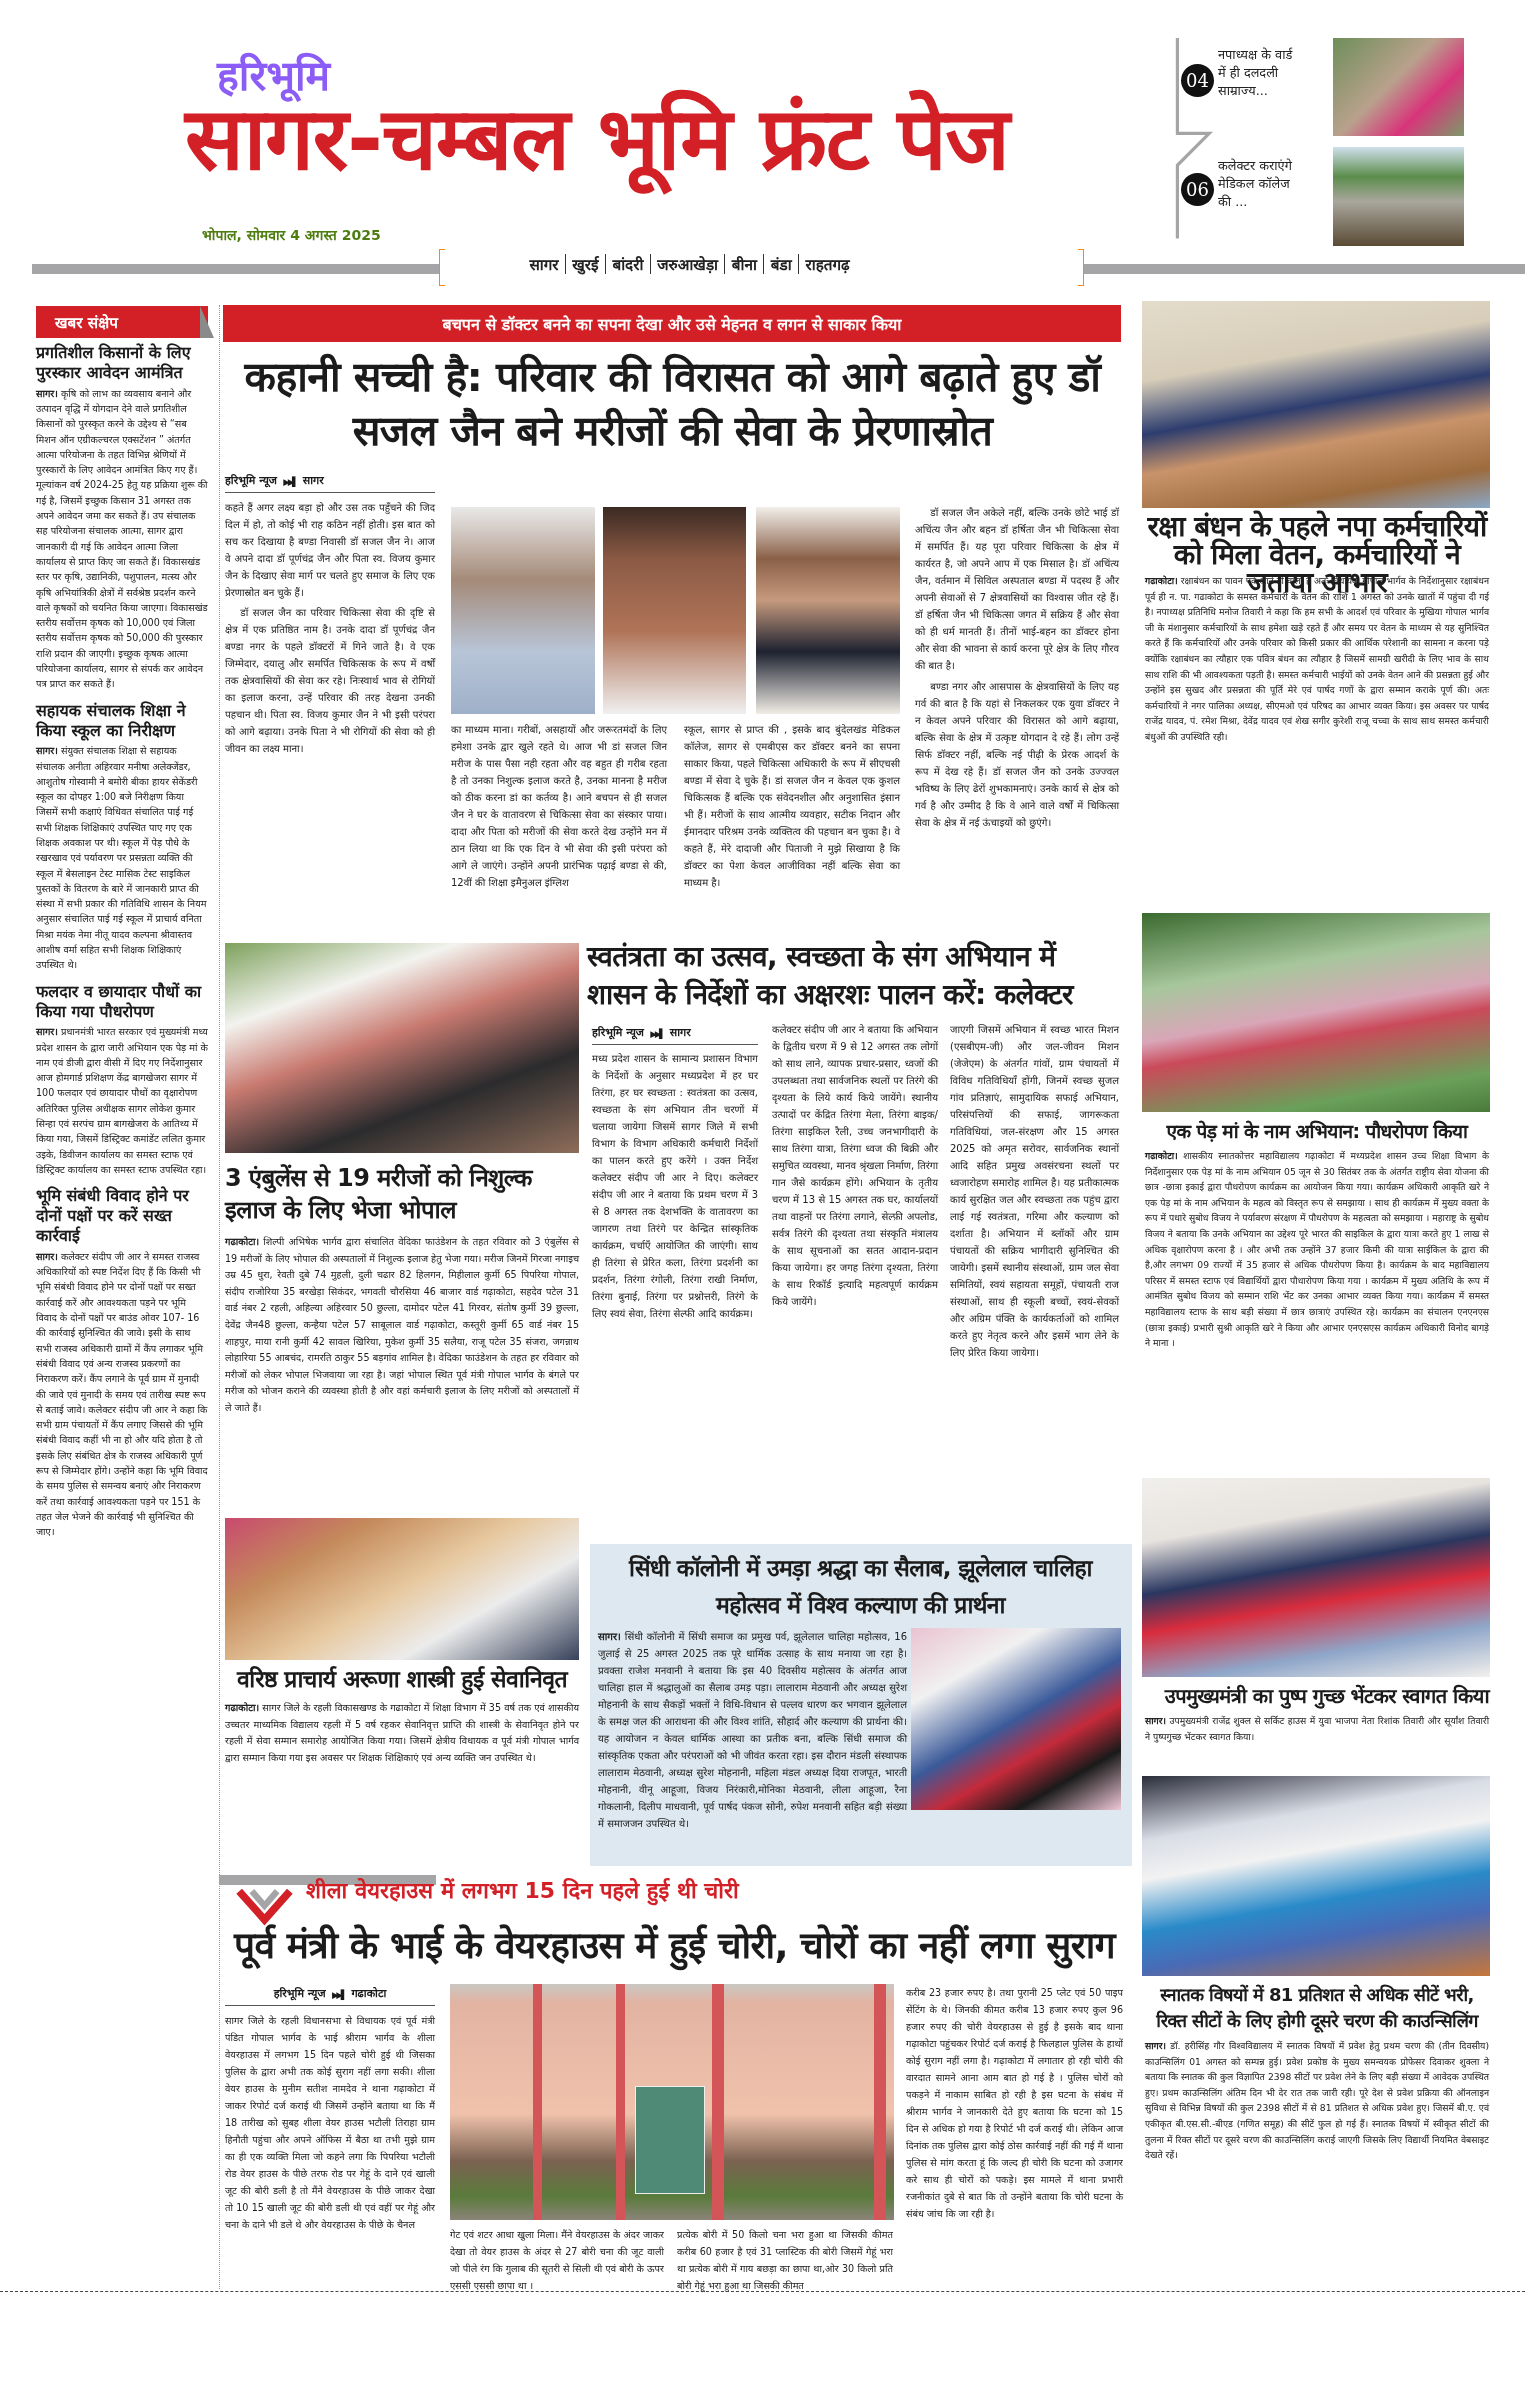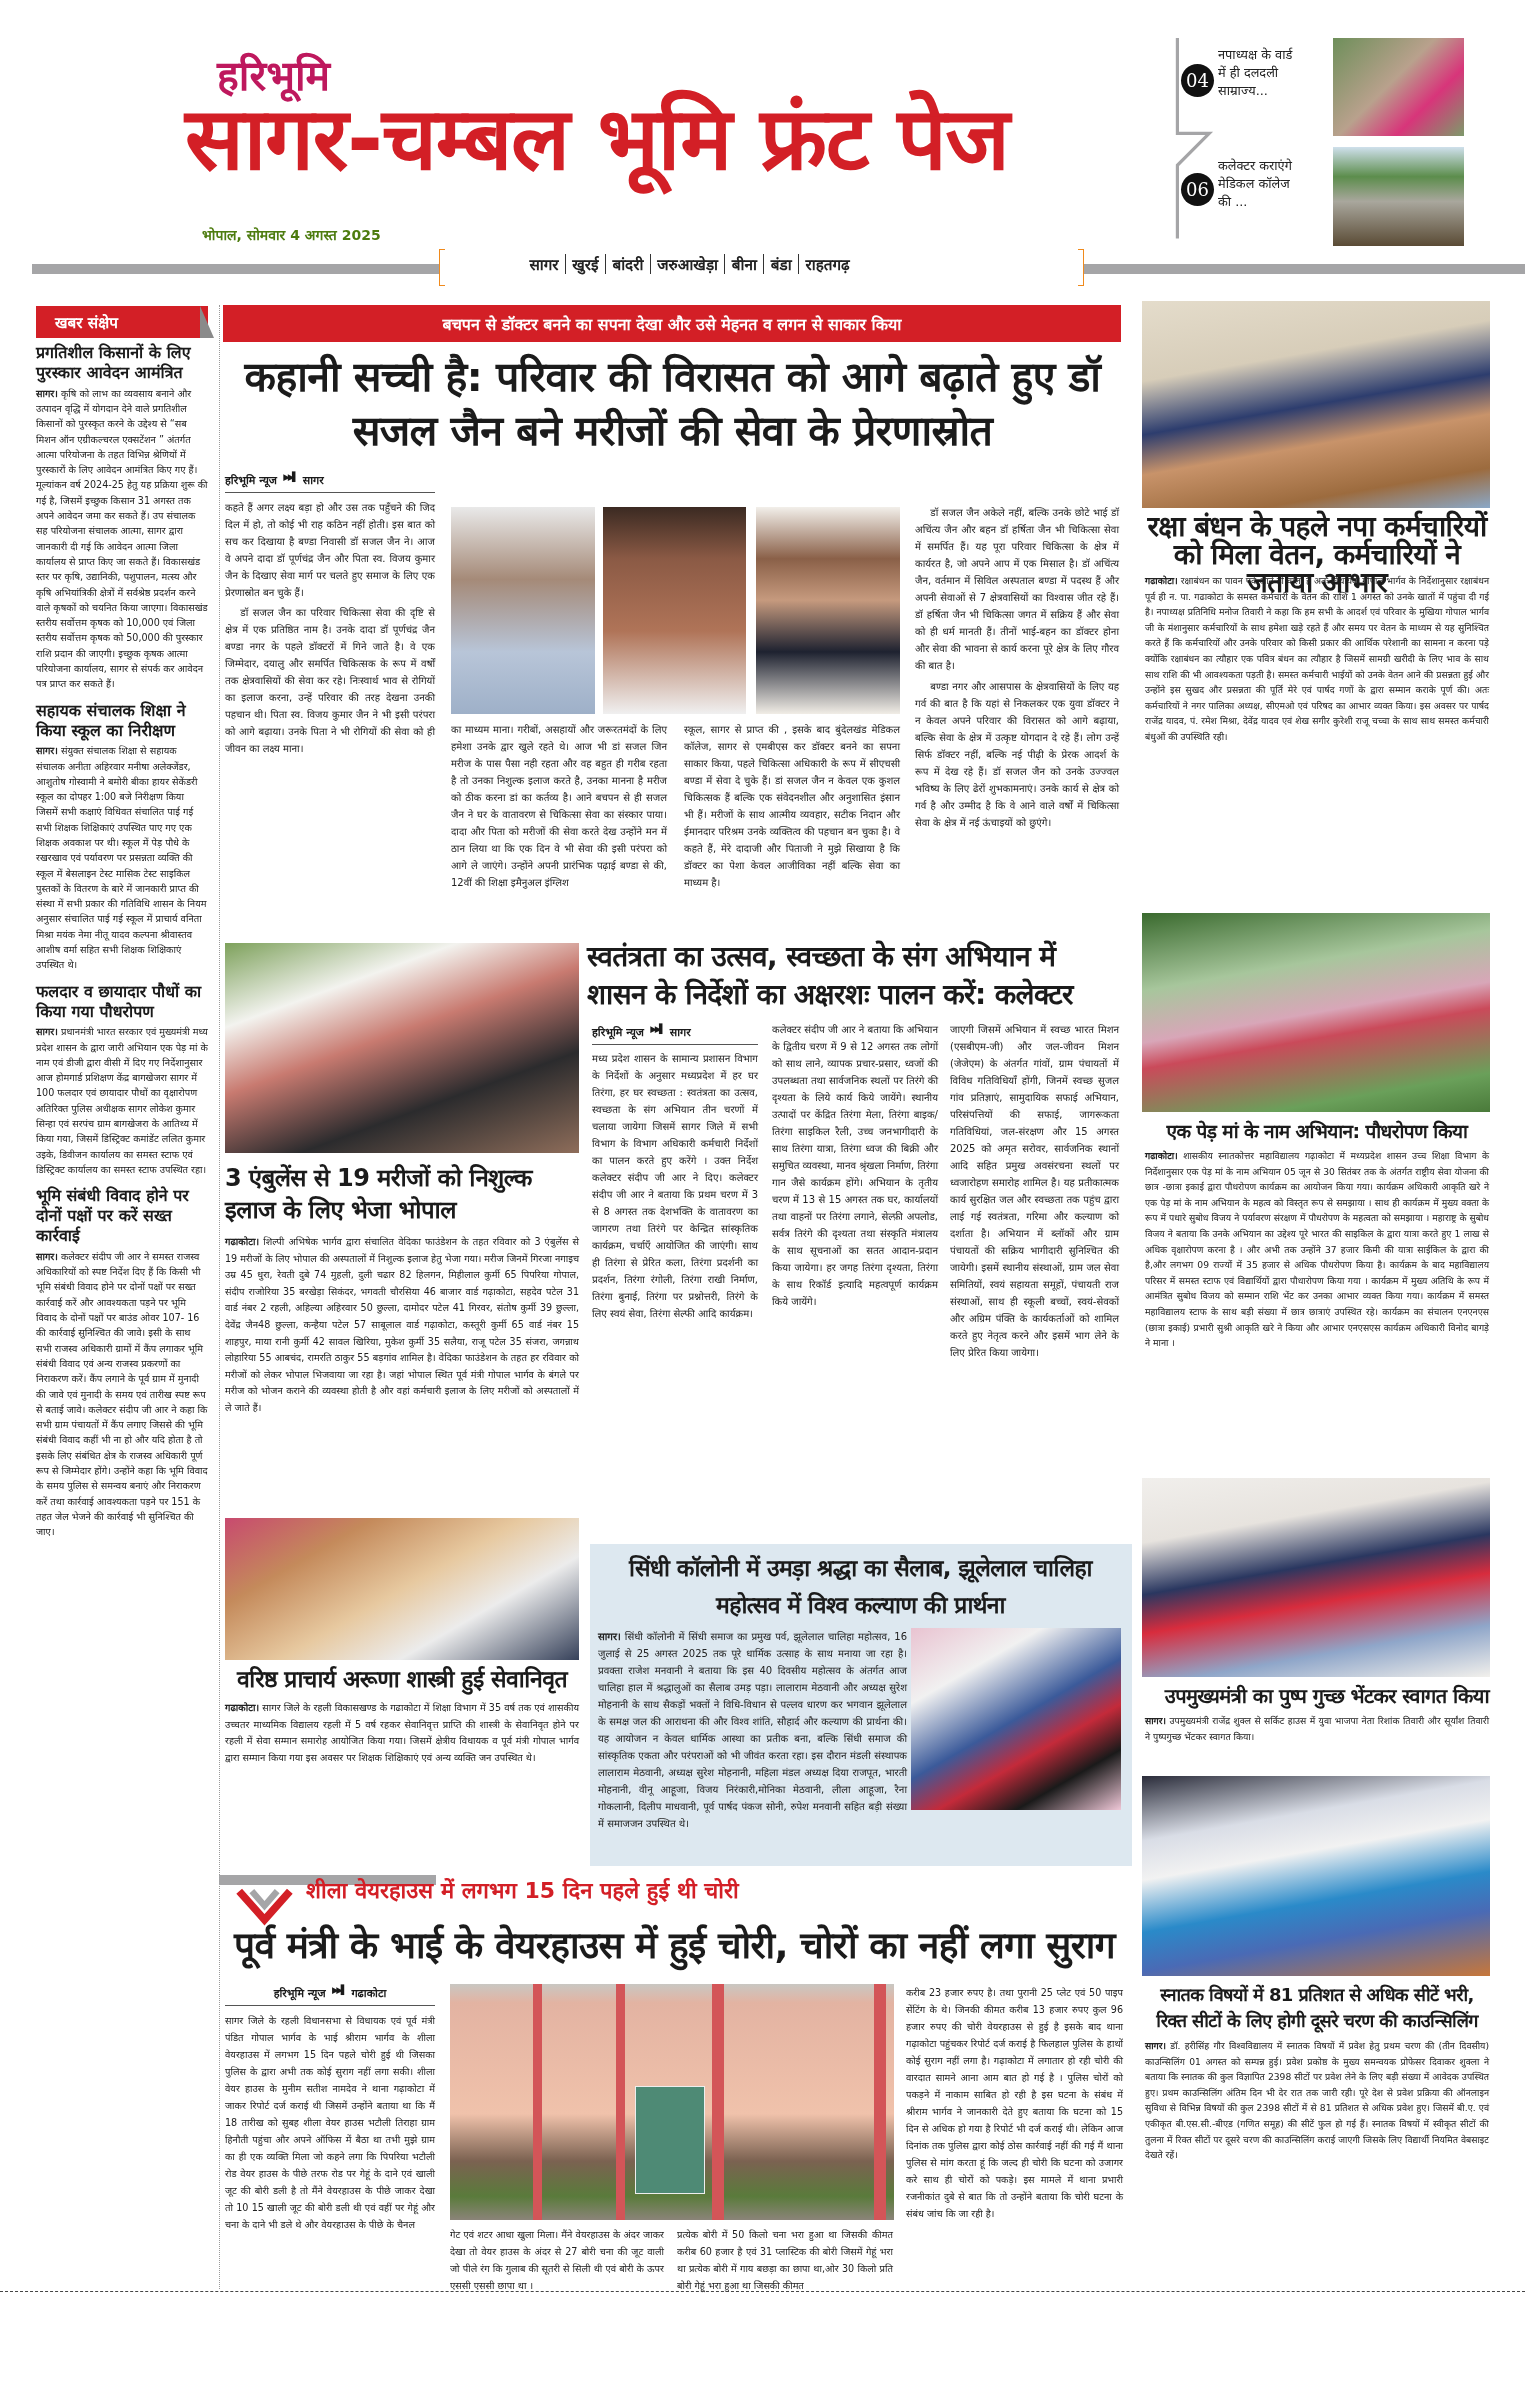--- a/index.html
+++ b/index.html
@@ -2,24 +2,24 @@
 <html style="font-size:10.2px"><head>
 <meta charset="utf-8">
 <style>
 *{box-sizing:border-box;margin:0;padding:0}
 html,body{width:1525px;height:2401px;background:#fff;overflow:hidden}
 body{position:relative;font-family:"DejaVu Sans",sans-serif;color:#1a1a1a}
 .abs{position:absolute}
 .body-txt{font-family:"DejaVu Sans",sans-serif;font-size:10px;line-height:17px;text-align:justify;color:#222}
 .hl-black{font-family:"DejaVu Sans",sans-serif;font-weight:bold;color:#1b1b1b;letter-spacing:-0.6px}
 .photo{position:absolute;overflow:hidden}
-.byline{font-size:11px;font-weight:bold;border-bottom:1.9px solid #555;padding-bottom:5.1px;display:flex;gap:6.4px;align-items:flex-start}
+.byline{font-size:11px;font-weight:bold;border-bottom:1.9px solid #555;padding-bottom:5.1px;display:flex;gap:6.4px;align-items:flex-end}
 .byline .arrows{font-size:9px;letter-spacing:-2.6px}
 
-#brand{left:217px;top:46px;font-size:41px;font-weight:bold;color:#be185d}
+#brand{left:217px;top:46px;font-size:41px;font-weight:bold;color:#8b5cf6}
 #page-title{left:185px;top:96px;font-size:87px;font-weight:bold;color:#d31f26;letter-spacing:-1.3px;line-height:1}
 #dateline{left:202px;top:225px;font-size:14px;font-weight:bold;color:#4d7c0f}
 #grey-left{left:32px;top:264px;width:408px;height:10.2px;background:#a5a5a7}
 #grey-right{left:1084px;top:264px;width:441px;height:10.2px;background:#a5a5a7}
 #bracket-l{left:439px;top:249px;width:6.4px;height:37px;border:1.9px solid #f08a1c;border-right:none}
 #bracket-r{left:1078px;top:249px;width:6.4px;height:37px;border:1.9px solid #f08a1c;border-left:none}
 #city-nav{left:523px;top:254px;display:flex;font-size:15.3px;font-weight:bold;color:#222}
 #city-nav span{padding:0 6.4px;border-left:1.3px solid #333}
 #city-nav span:first-child{border-left:none}
 .teaser-num{position:absolute;width:33px;height:33px;border-radius:50%;background:#111;color:#fff;font-size:18px;display:flex;align-items:center;justify-content:center;font-family:"DejaVu Serif",serif}

